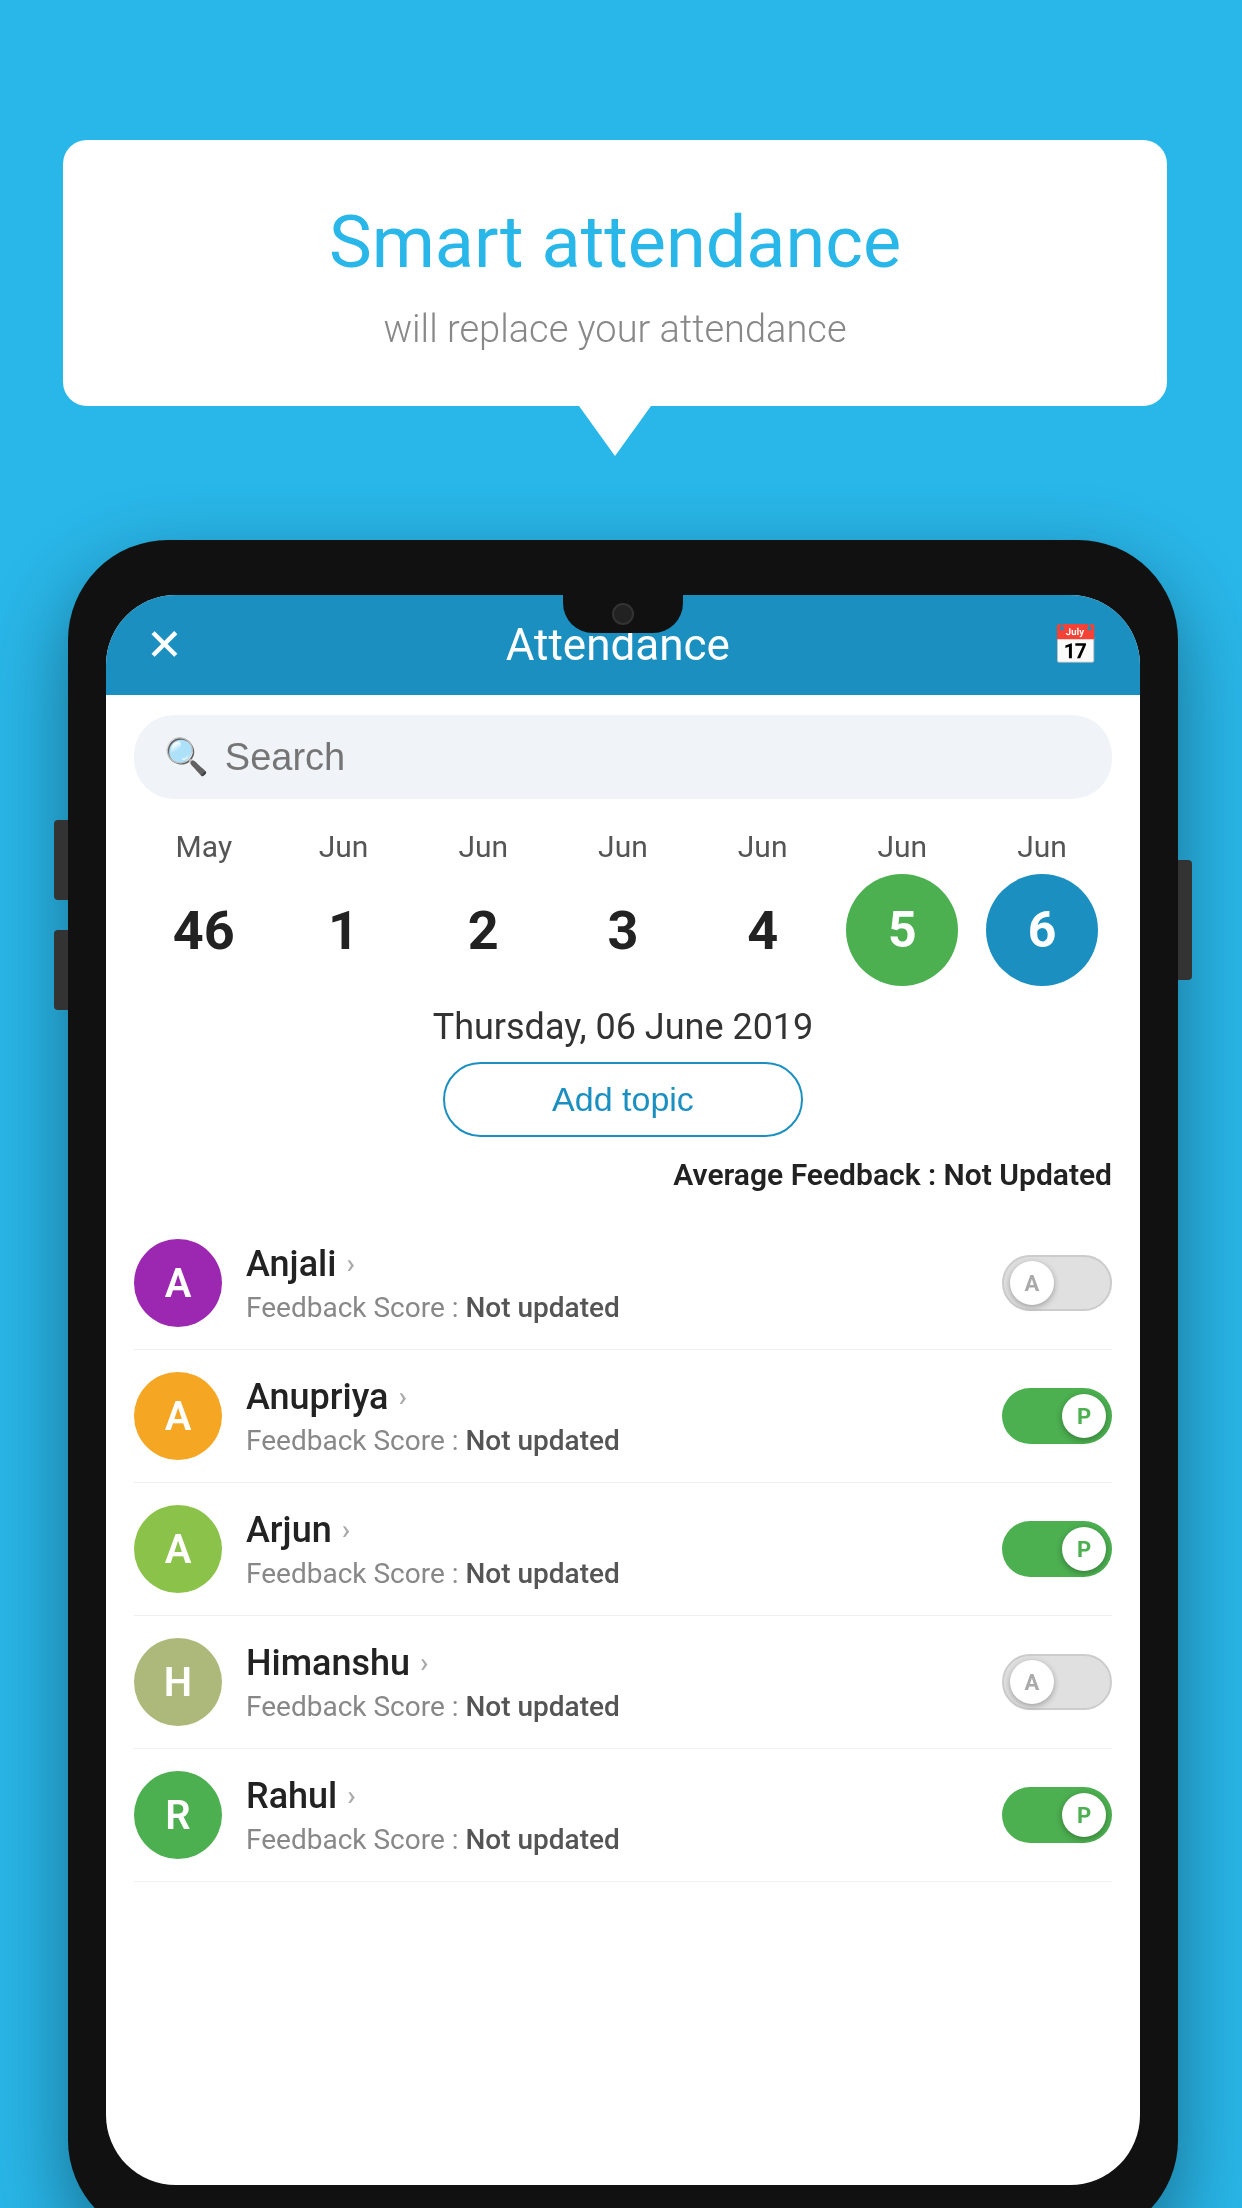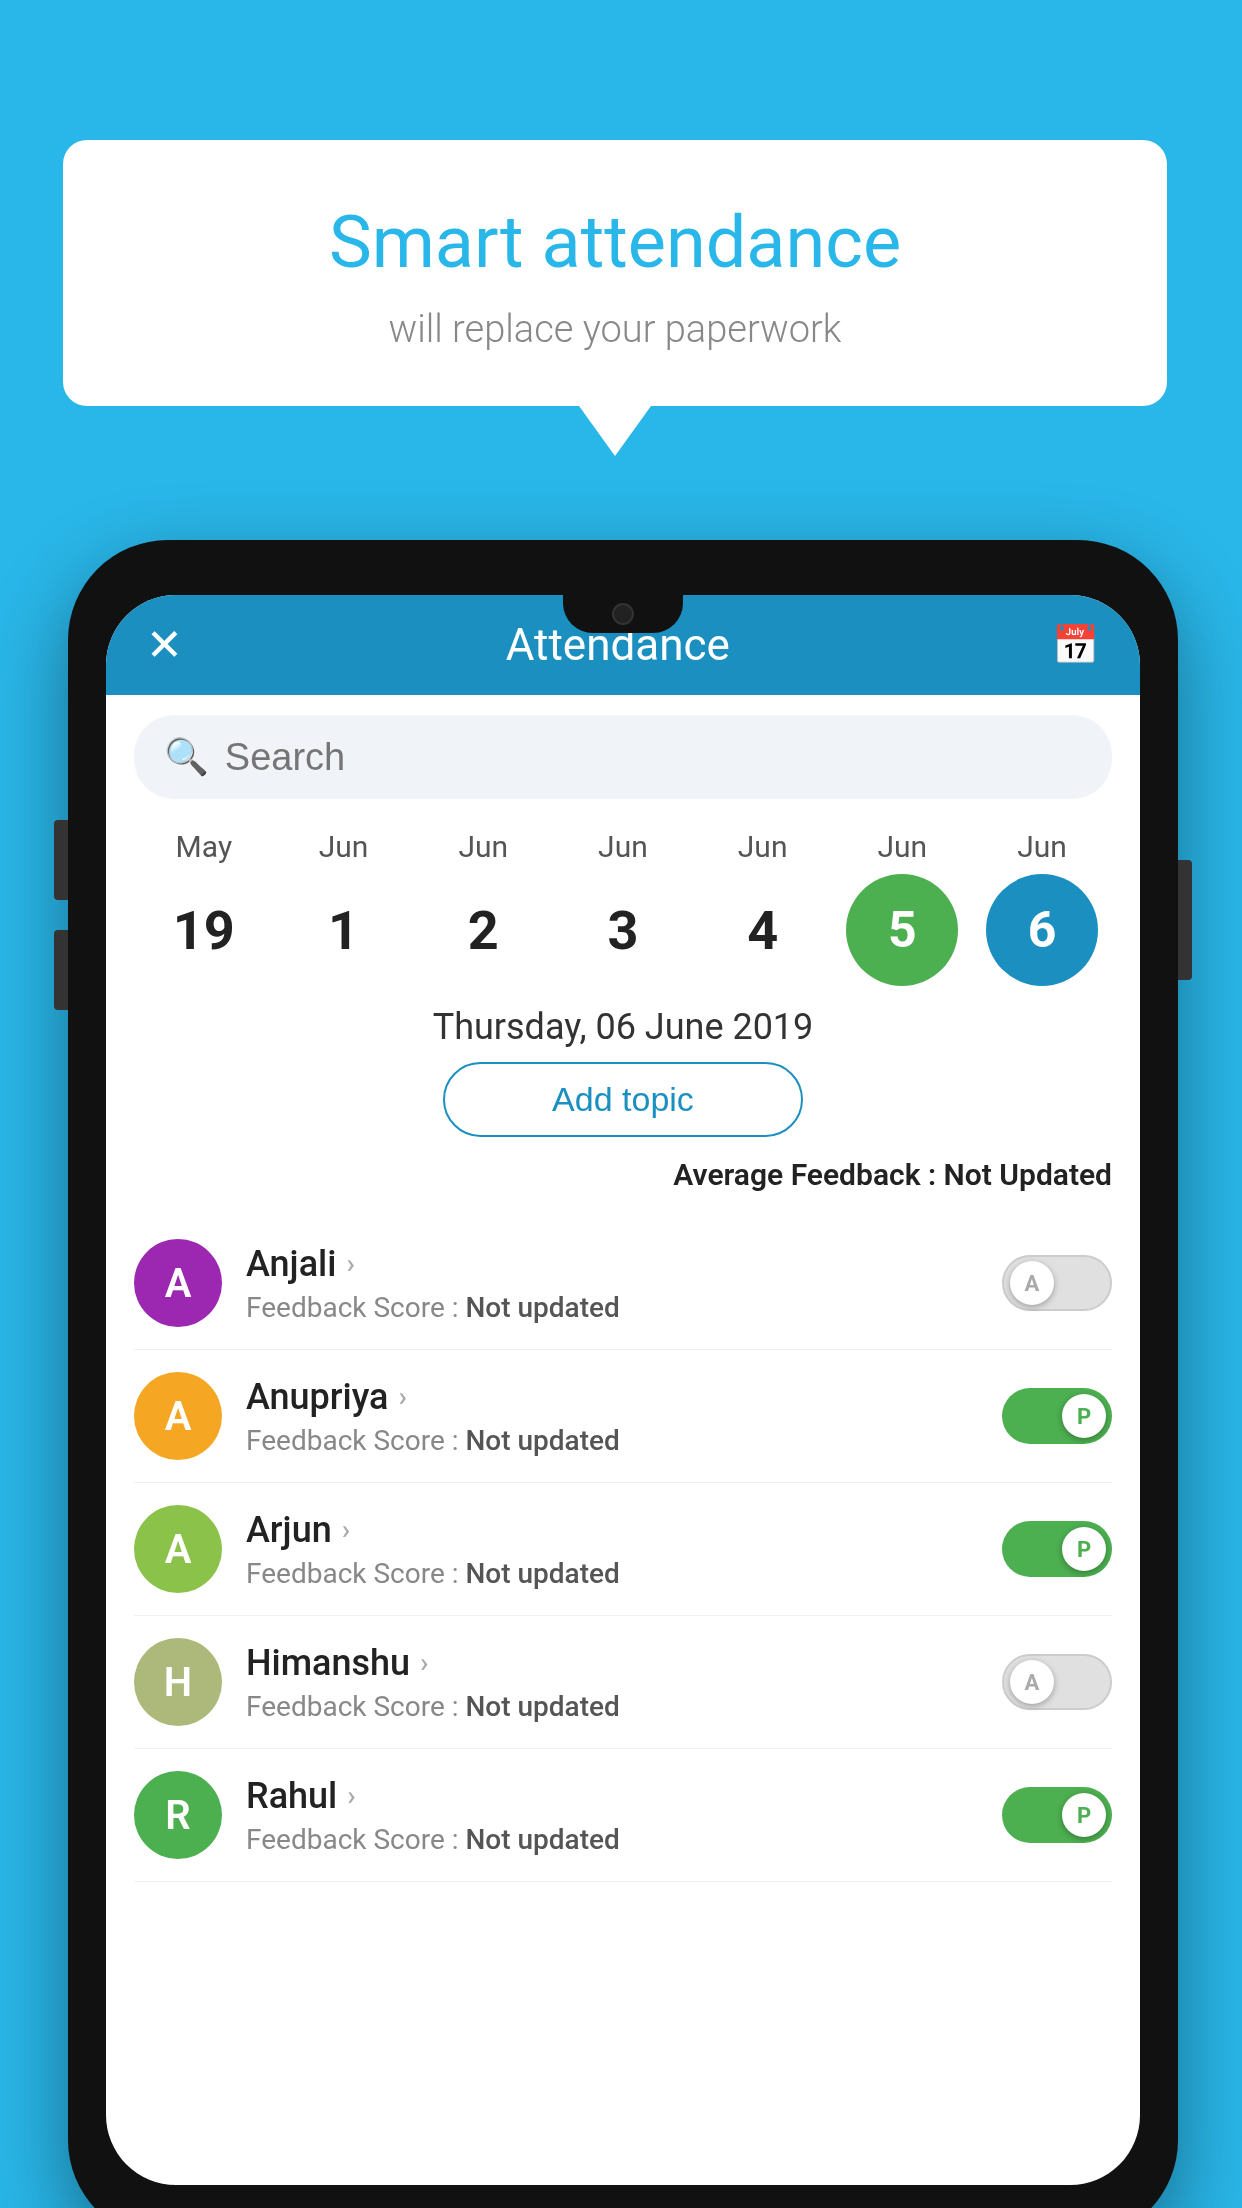--- a/index.html
+++ b/index.html
@@ -400,21 +400,21 @@
       background: #333;
       border-radius: 0 4px 4px 0;
     }
   </style>
 </head>
 <body>
 
 <div class="speech-bubble-container">
   <div class="speech-bubble">
     <div class="speech-bubble-title">Smart attendance</div>
-    <div class="speech-bubble-subtitle">will replace your paperwork</div>
+    <div class="speech-bubble-subtitle">will replace your attendance</div>
   </div>
   <div class="speech-bubble-tail"></div>
 </div>
 
 <div class="phone-frame">
   <div class="phone-side-btn-vol"></div>
   <div class="phone-side-btn-vol2"></div>
   <div class="phone-side-btn-power"></div>
 
   <div class="notch">
@@ -431,21 +431,21 @@
     </div>
 
     <div class="search-bar">
       <span class="search-icon-wrap">🔍</span>
       <input class="search-input" type="text" readonly="" placeholder="Search" style="">
     </div>
 
     <div class="calendar-row" id="calendar-row">
         <div class="cal-day">
           <div class="cal-month">May</div>
-          <div class="cal-date">19</div>
+          <div class="cal-date">46</div>
         </div>
         <div class="cal-day">
           <div class="cal-month">Jun</div>
           <div class="cal-date">1</div>
         </div>
         <div class="cal-day">
           <div class="cal-month">Jun</div>
           <div class="cal-date">2</div>
         </div>
         <div class="cal-day">

